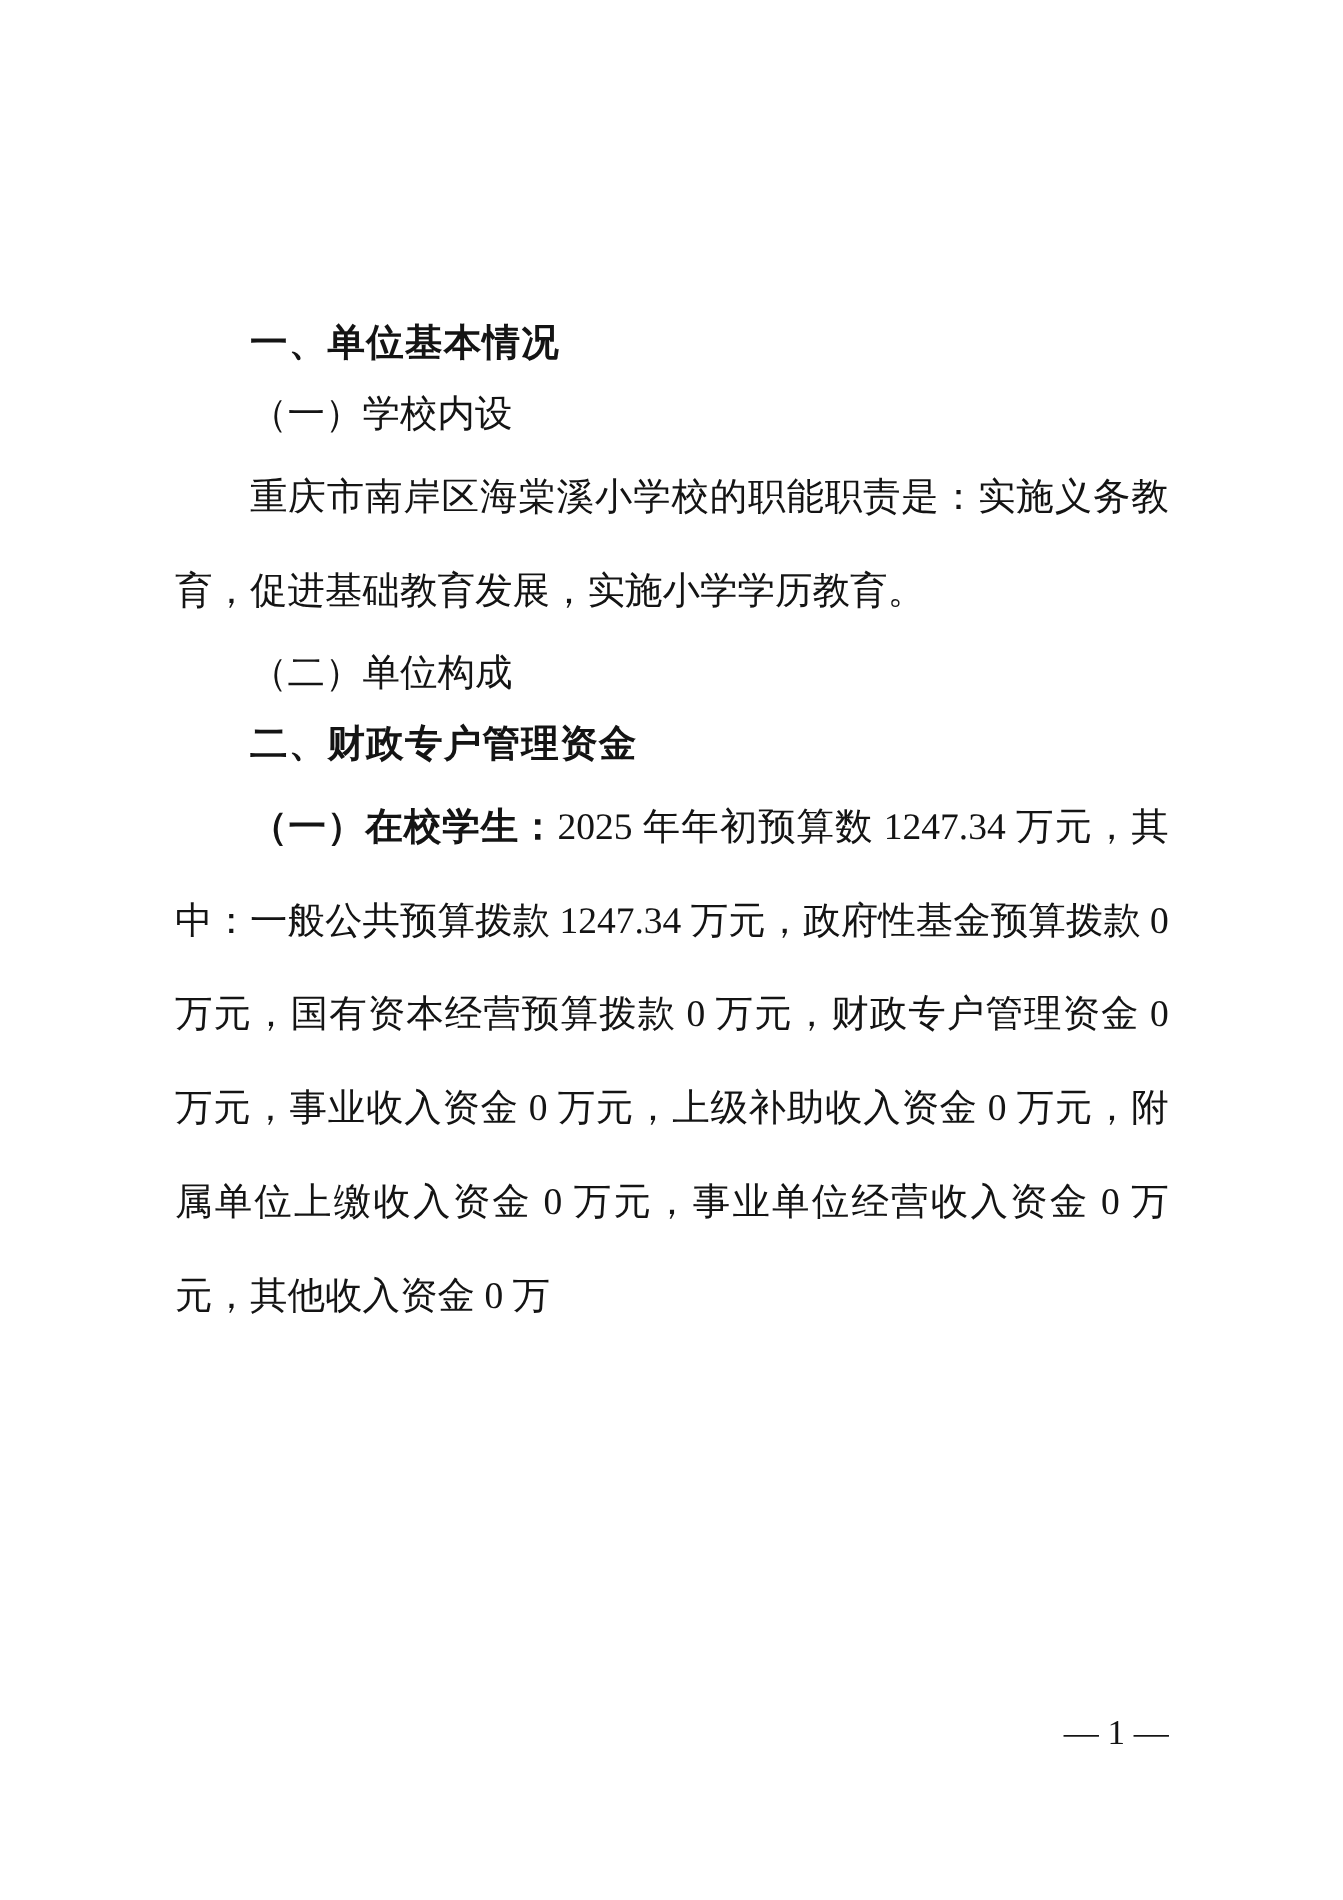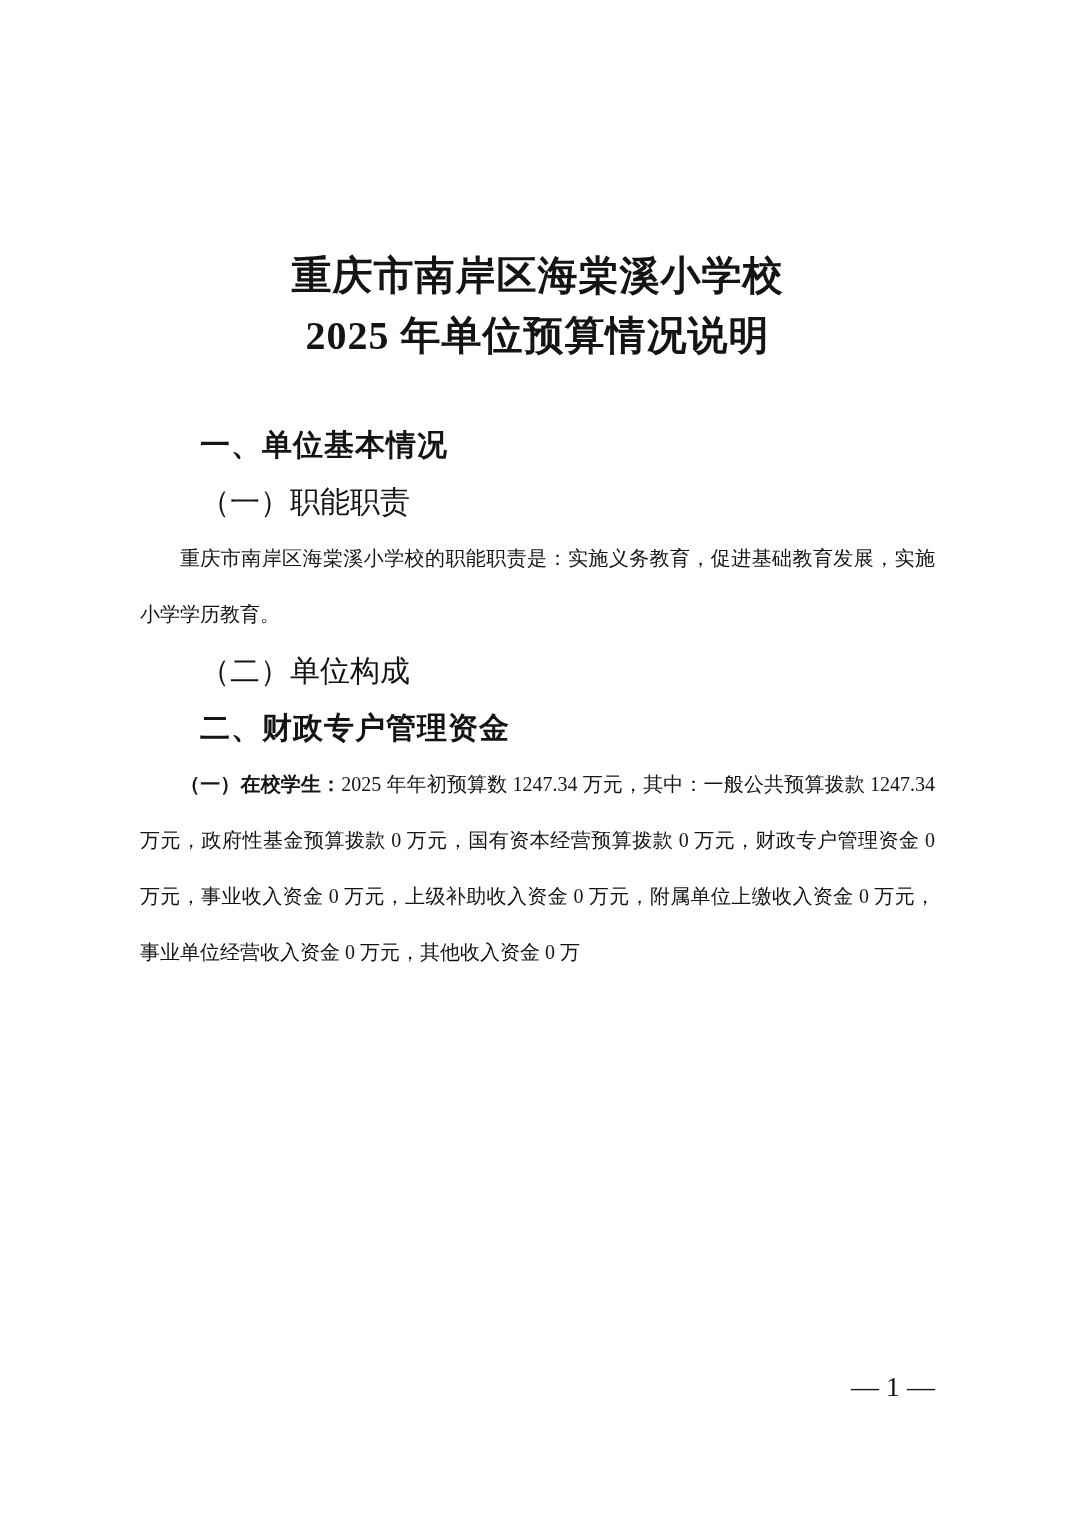--- a/index.html
+++ b/index.html
@@ -45,50 +45,46 @@
     margin: 0;
     text-indent: 2em;
     font-size: 30px;
     line-height: 57px;
     font-weight: normal;
   }
   .block-paragraph {
     margin: 0;
     text-indent: 2em;
     text-align: justify;
-    font-size: 20px;
-    line-height: 56px;
+    font-size: 30px;
+    line-height: 75px;
     word-break: break-all;
   }
   .block-paragraph .lead {
     font-weight: bold;
   }
   .page-footer {
     position: absolute;
     right: 139px;
     bottom: 118px;
     font-size: 28px;
     line-height: 30px;
     font-family: "Liberation Serif", "DejaVu Serif", serif;
     color: #141414;
   }
 </style>
 </head>
 <body>
 
 <div class="page">
 
-  <h1 class="doc-title">
-    <span>重庆市南岸区海棠溪小学校</span><br>
-    <span>2025 年单位预算情况说明</span>
-  </h1>
 
   <div class="doc-body" id="doc-body">
       <p class="block-section-heading">一、单位基本情况</p>
-      <p class="block-subheading">（一）职能职责</p>
+      <p class="block-subheading">（一）学校内设</p>
       <p class="block-paragraph">重庆市南岸区海棠溪小学校的职能职责是：实施义务教育，促进基础教育发展，实施小学学历教育。</p>
       <p class="block-subheading">（二）单位构成</p>
       <p class="block-section-heading">二、财政专户管理资金</p>
       <p class="block-paragraph"><span class="lead">（一）在校学生：</span><span>2025 年年初预算数 1247.34 万元，其中：一般公共预算拨款 1247.34 万元，政府性基金预算拨款 0 万元，国有资本经营预算拨款 0 万元，财政专户管理资金 0 万元，事业收入资金 0 万元，上级补助收入资金 0 万元，附属单位上缴收入资金 0 万元，事业单位经营收入资金 0 万元，其他收入资金 0 万</span></p>
     </div>
 
   <div class="page-footer">
     <span>— 1 —</span>
   </div>
 

